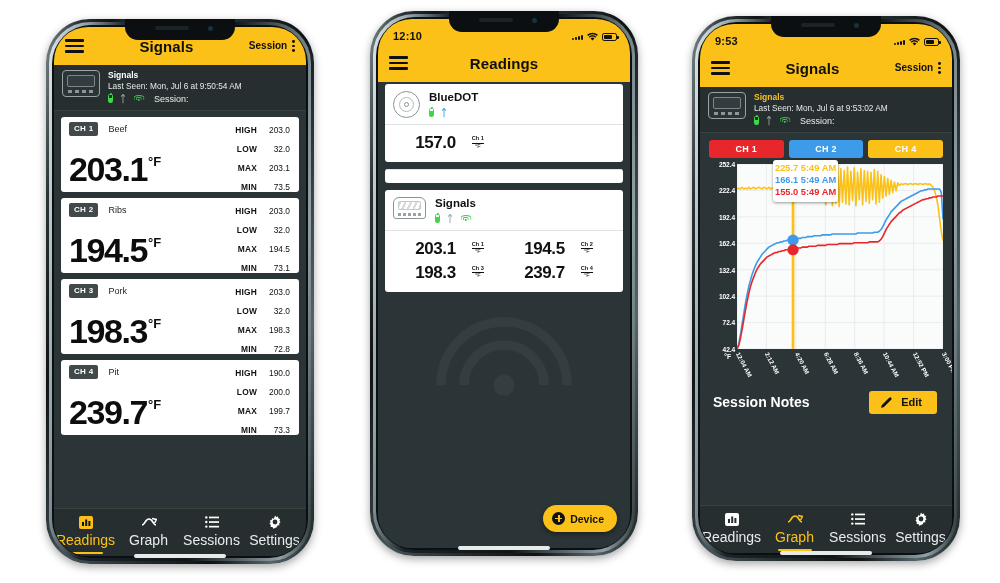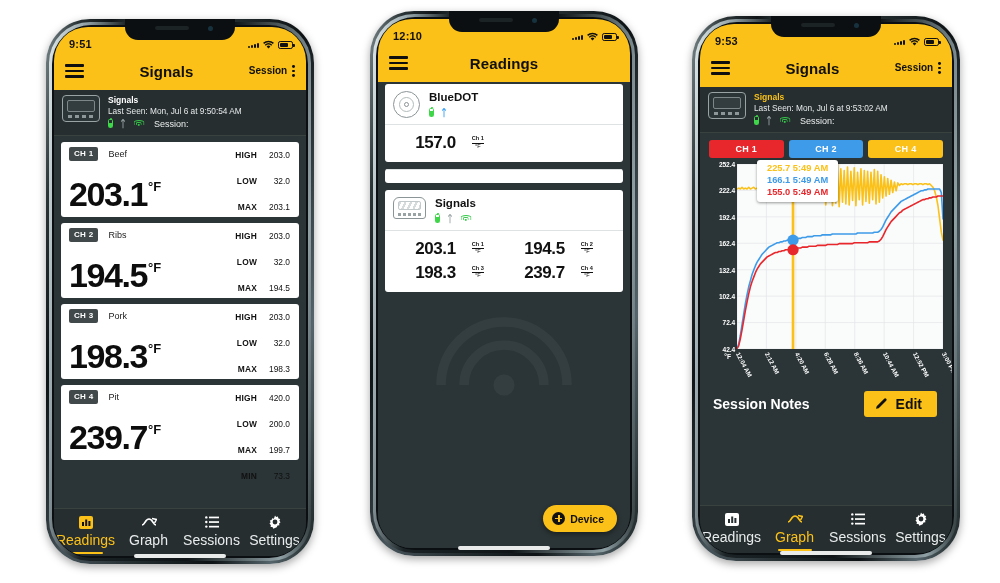--- a/index.html
+++ b/index.html
@@ -153,21 +153,21 @@
   .rc-left { display:flex; flex-direction:column; justify-content:space-between; height:100%; }
   .rc-head { display:flex; align-items:center; gap:10px; }
   .ch-chip {
     background:#41494b; color:#fff; font-size:8px; font-weight:bold;
     border-radius:2px; padding: 2.5px 5px; letter-spacing:.3px;
   }
   .ch-label { font-size:9px; color:#1b1b1b; }
   .rc-value { display:flex; align-items:flex-start; margin-top:-2px; }
   .rc-num { font-size:34px; font-weight:bold; color:#0d0d0d; letter-spacing:-1.4px; line-height:1; }
   .rc-unit { font-size:13px; font-weight:bold; color:#0d0d0d; margin-top:2px; margin-left:1px; }
-  .rc-stats { display:flex; flex-direction:column; gap:16px; padding-top:3px; }
+  .rc-stats { display:flex; flex-direction:column; gap:9px; padding-top:3px; }
   .stat-row { display:flex; justify-content:flex-end; gap:7px; font-size:8.4px; color:#111; }
   .stat-k { font-weight:bold; letter-spacing:.2px; }
   .stat-v { min-width:26px; text-align:right; }
 
   
   .tabbar {
     flex: 0 0 48px; height: 48px; background:#262E30;
     display:flex; align-items:flex-start; justify-content:space-around;
     padding-top: 6px; border-top:1px solid #39423f;
   }
@@ -236,22 +236,22 @@
   .fab .plus::after { width:1.8px; height:7px; margin:-3.5px 0 0 -0.9px; }
 
   
   .chips { display:flex; gap:5px; padding: 7px 4px 6px; justify-content:space-between; }
   .chip {
     flex:1; text-align:center; border-radius:3px; padding:4px 0;
     font-size:9px; font-weight:bold; color:#fff; letter-spacing:.3px; cursor:pointer;
   }
   .graph-wrap { position:relative; padding: 0 4px 0 2px; }
   .tooltip {
-    position:absolute; left:52px; top:-4px; z-index:9;
-    background:#fff; border-radius:3px; padding:3px 10px 4px;
+    position:absolute; left:68px; top:-4px; z-index:9;
+    background:#fff; border-radius:3px; padding:3px 2px 4px;
     box-shadow:0 1px 3px rgba(0,0,0,.4);
   }
   .tt-line { font-size:9.3px; font-weight:bold; line-height:1.28; white-space:nowrap; }
   .plot { position:relative; display:flex; }
   .y-axis { width:30px; flex:0 0 30px; position:relative; }
   .y-lab {
     position:absolute; right:2px; font-size:6.6px; font-weight:bold; color:#fff;
     transform: translateY(-50%); letter-spacing:-.1px;
   }
   .y-unit { position:absolute; right:6px; bottom:-11px; font-size:6.6px; font-weight:bold; color:#fff; }
@@ -263,52 +263,33 @@
   }
   .notes-row {
     display:flex; align-items:center; justify-content:space-between;
     padding: 8px 10px 9px 8px;
   }
   .notes-title { font-size:14px; font-weight:bold; color:#fff; }
   .edit-btn {
     background:#FBC118; border-radius:3px; padding:5px 15px 5px 11px;
     display:flex; align-items:center; gap:8px; cursor:pointer;
   }
-  .edit-btn .lab { font-size:14px; font-weight:bold; color:#111; }
+  .edit-btn .lab { font-size:11px; font-weight:bold; color:#111; }
 </style>
 </head>
 <body>
 
 <div class="stage">
 
   <div class="phone p1">
     <div class="frame-outer"></div>
     <div class="frame-mid"></div>
     <div class="frame-in"></div>
     <div class="screen">
 
-      <div class="statusbar">
-        <span class="st-time">9:51</span>
-        <span class="st-right">
-          <span class="sig-dots">
-              <i></i>
-              <i></i>
-              <i></i>
-              <i></i>
-            </span>
-          <svg width="13" height="10" viewBox="0 0 13 10">
-            <path d="M6.5 8.6 L4.6 6.4 a3 3 0 0 1 3.8 0 Z" fill="#111"></path>
-            <path d="M1.6 3.4 a7.2 7.2 0 0 1 9.8 0" stroke="#111" stroke-width="1.5" fill="none"></path>
-            <path d="M3.2 5.2 a5 5 0 0 1 6.6 0" stroke="#111" stroke-width="1.4" fill="none"></path>
-          </svg>
-          <span class="batt">
-              <span></span>
-            </span>
-        </span>
-      </div>
 
       <div class="navbar">
         <span class="hamburger">
             <i></i>
             <i></i>
             <i></i>
           </span>
         <span class="nav-title">Signals</span>
         <span class="nav-right">
           <span class="nav-session">Session</span>
@@ -444,21 +425,21 @@
               <span class="ch-label">Pit</span>
             </div>
             <div class="rc-value">
               <span class="rc-num">239.7</span>
               <span class="rc-unit">°F</span>
             </div>
           </div>
           <div class="rc-stats">
             <div class="stat-row">
                 <span class="stat-k">HIGH</span>
-                <span class="stat-v">420.0</span>
+                <span class="stat-v">190.0</span>
               </div>
             <div class="stat-row">
                 <span class="stat-k">LOW</span>
                 <span class="stat-v">200.0</span>
               </div>
             <div class="stat-row">
                 <span class="stat-k">MAX</span>
                 <span class="stat-v">199.7</span>
               </div>
             <div class="stat-row">

